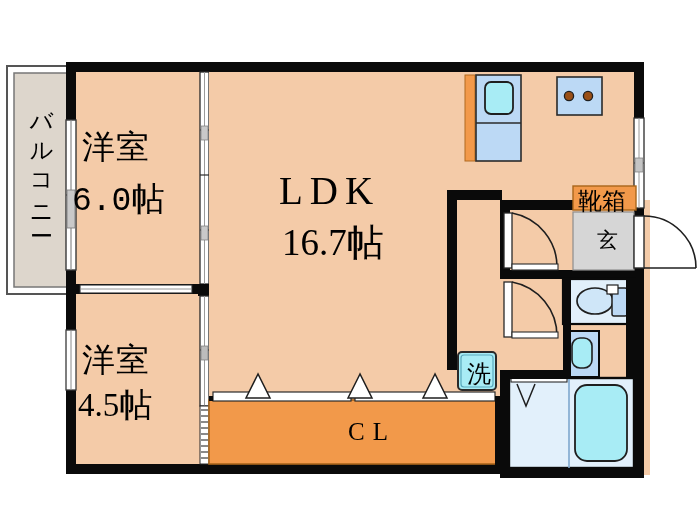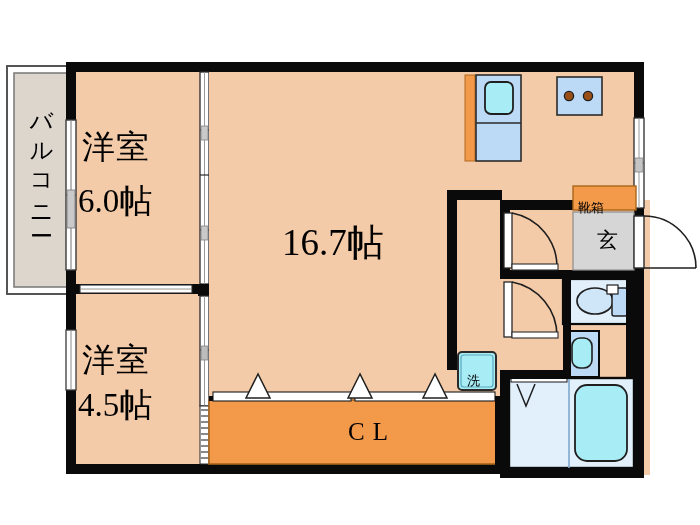--- a/index.html
+++ b/index.html
@@ -45,22 +45,21 @@
     font-size: 37px;
     letter-spacing: 0px;
     text-align: center;
   }
   .lbl-cl {
     font-size: 25px;
     letter-spacing: 8px;
     margin-left: 23px;
   }
   .lbl-small {
-    font-size: 13px;
-    margin-top: 12px;
+    font-size: 24px;
   }
   .lbl-genkan {
     font-size: 21px;
   }
   .lbl-vert {
     writing-mode: vertical-rl;
     text-orientation: upright;
     font-size: 23px;
     letter-spacing: 6px;
   }
@@ -281,25 +280,26 @@
       <rect x="495" y="396" width="5" height="72"></rect>
     </g>
 
   </svg>
 
   
 
   <div class="lbl lbl-vert" style="left:30px; top:95px;">バルコニー</div>
 
   <div class="lbl lbl-room-name" style="left:82px; top:131px;">洋室</div>
-  <div class="lbl lbl-room-size" style="left:78px; top:185px;">6.0帖</div>
+  <div class="lbl lbl-room-size" style="left:72px; top:185px;font-family:Liberation Mono, monospace;">6.0帖</div>
 
   <div class="lbl lbl-room-name" style="left:82px; top:344px;">洋室</div>
   <div class="lbl lbl-room-size" style="left:78px; top:389px;">4.5帖</div>
 
+  <div class="lbl lbl-ldk" style="left:279px; top:171px;">LDK</div>
   <div class="lbl lbl-ldk-size" style="left:282px; top:224px;">16.7帖</div>
 
   <div class="lbl lbl-cl" style="left:325px; top:419px;">CL</div>
 
   <div class="lbl lbl-small" style="left:578px; top:189px;">靴箱</div>
 
   <div class="lbl lbl-genkan" style="left:597px; top:230px;">玄</div>
 
   <div class="lbl lbl-small" style="left:467px; top:362px;">洗</div>
 

